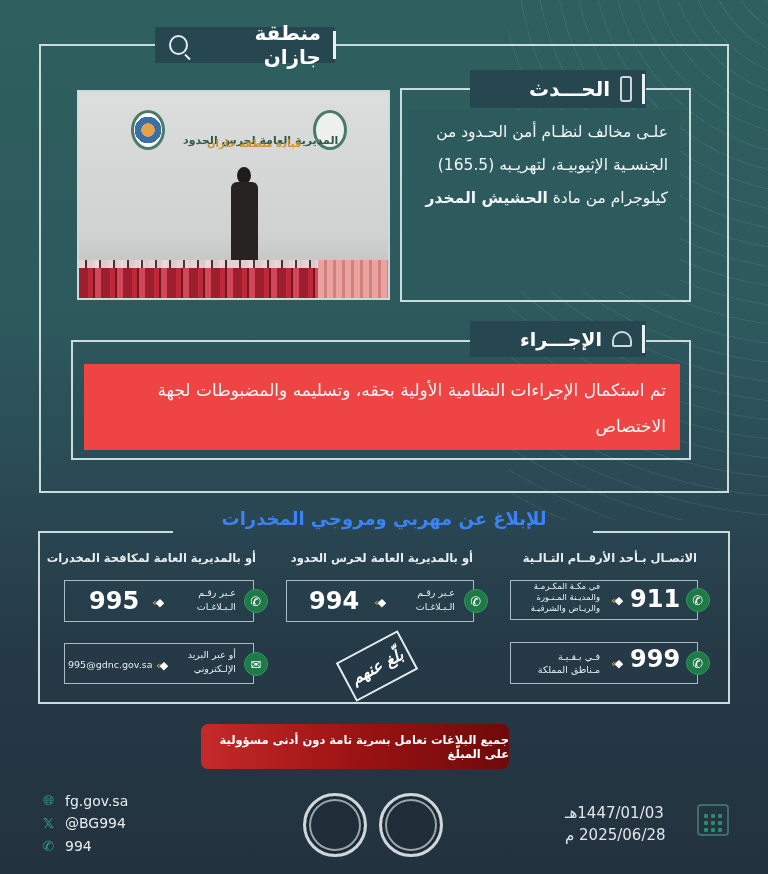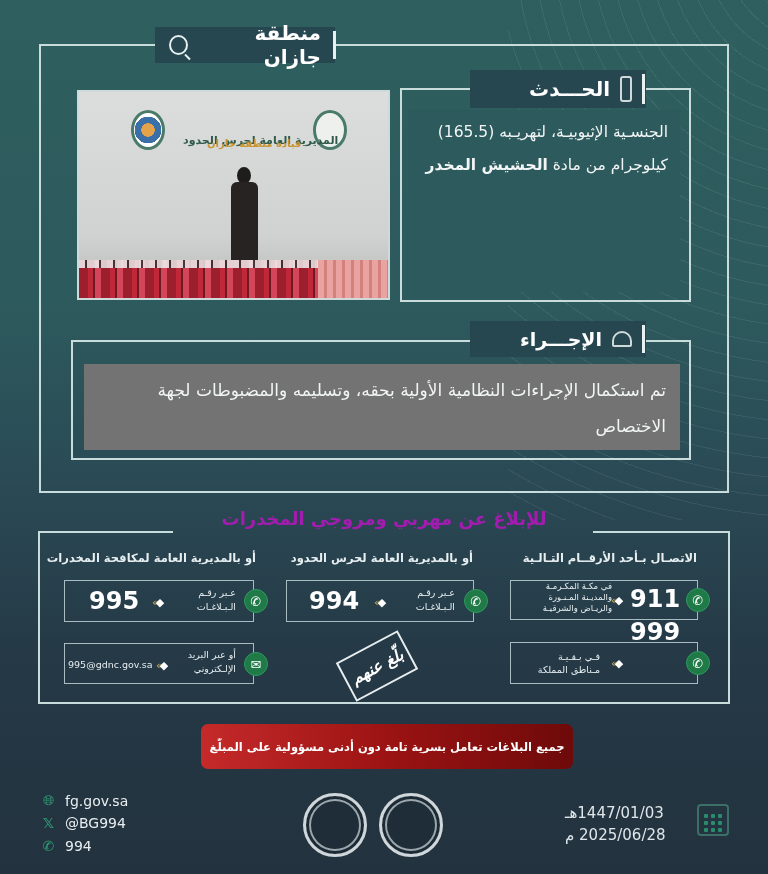--- a/index.html
+++ b/index.html
@@ -20,59 +20,59 @@
   .frame { position: absolute; border: 2px solid #c9dcdc; }
   .label-box {
     position: absolute; background: #264650; display: flex; align-items: center; justify-content: flex-start;
     gap: 10px; padding: 0 14px; font-weight: bold; color: #fff;
   }
   .label-box .bar { position: absolute; width: 3px; background: #e8f0f0; top: 4px; bottom: 4px; }
   .event-text {
     position: absolute; background: #2d5a5d; font-size: 15.5px; line-height: 33px; text-align: justify; padding: 6px 12px 4px 14px;
   }
   .event-text b { font-weight: bold; }
-  .action-text { position: absolute; background: #737373; font-size: 17px; line-height: 36px; padding: 8px 14px; }
+  .action-text { position: absolute; background: #ef4444; font-size: 17px; line-height: 36px; padding: 8px 14px; }
   .photo {
     position: absolute; left: 77px; top: 90px; width: 313px; height: 210px;
     background: linear-gradient(180deg, #dcdedd 0%, #cfd2d1 70%, #b9b9b7 100%); border: 2px solid #cfd9d9; overflow: hidden;
   }
   .photo .title1 { position: absolute; left: 104px; top: 22px; color: #2f5a4a; font-size: 11px; font-weight: bold; margin-top: 20px; }
   .photo .title2 { position: absolute; left: 128px; top: 46px; color: #c9932f; font-size: 10px; font-weight: bold; }
   .emblem { position: absolute; border-radius: 50%; }
   .person { position: absolute; left: 150px; top: 75px; width: 30px; height: 100px; }
   .person .head { position: absolute; left: 8px; top: 0; width: 14px; height: 17px; background: #1f1d1c; border-radius: 50%; }
   .person .body { position: absolute; left: 2px; top: 15px; width: 27px; height: 85px; background: #262322; border-radius: 6px 6px 0 0; }
   .seized {
     position: absolute; left: 0; bottom: 0; width: 100%; height: 38px;
     background: repeating-linear-gradient(90deg, #9b1f2c 0 9px, #c0283a 9px 14px, #6d1b22 14px 16px, #d4455a 16px 22px);
   }
   .seized::before { content:""; position:absolute; left:0; top:0; right:0; height:8px;
     background: repeating-linear-gradient(90deg, #f2f2f2 0 6px, #333 6px 8px, #e8e8e8 8px 14px); opacity: .85; }
   .seized .pink { position: absolute; right: 0; top: 0; width: 70px; height: 100%;
     background: repeating-linear-gradient(90deg, #e9a3a0 0 6px, #d4807c 6px 9px); }
 
-  .report-title { position: absolute; left: 0; right: 0; top: 508px; text-align: center; font-size: 18px; font-weight: bold; color: #a21caf; }
+  .report-title { position: absolute; left: 0; right: 0; top: 508px; text-align: center; font-size: 18px; font-weight: bold; color: #3b82f6; }
   .col-title { position: absolute; font-size: 11.5px; font-weight: bold; color: #e6eef0; white-space: nowrap; }
   .num-box { position: absolute; border: 1.5px solid #a9bcc2; height: 42px; display: flex; align-items: center; }
   .phone-circle {
     position: absolute; width: 24px; height: 24px; border-radius: 50%; background: #1f7a47;
     display: flex; align-items: center; justify-content: center; color: #fff; font-size: 13px; border: 1px solid #2d9a5e;
   }
   .num { position: absolute; font-size: 24px; font-weight: bold; color: #fff; font-family: "DejaVu Sans", sans-serif; direction: ltr; }
   .small-ar { position: absolute; font-size: 8.5px; line-height: 11px; color: #e6eef0; white-space: nowrap; }
   .arrow { position: absolute; font-size: 11px; color: #d8b45a; direction: ltr; letter-spacing: -3px; }
   .arrow span.w { color: #fff; }
   .email-text { position: absolute; font-size: 9.5px; color: #e6eef0; direction: ltr; }
   .stamp {
     position: absolute; left: 342px; top: 644px; width: 70px; height: 44px; border: 2px solid #e8eef0;
     transform: rotate(-28deg); display: flex; align-items: center; justify-content: center;
     font-size: 16px; font-weight: bold; color: #fff; font-style: italic;
   }
   .notice {
-    position: absolute; left: 201px; top: 724px; width: 372px; height: 45px; border-radius: 7px;
+    position: absolute; left: 201px; top: 724px; width: 308px; height: 45px; border-radius: 7px;
     background: linear-gradient(90deg, #c52a2a 0%, #9c1313 50%, #6e0a0a 100%);
     display: flex; align-items: center; justify-content: center; font-size: 11.5px; font-weight: bold; color: #fff;
   }
   .footer-item { position: absolute; left: 40px; display: flex; align-items: center; gap: 8px; direction: ltr; font-size: 14px; color: #e8eef0; }
   .footer-item .ic { width: 17px; text-align: center; color: #2f9a72; font-size: 14px; }
   .date { position: absolute; left: 565px; font-size: 15px; color: #dfe7ea; direction: rtl; }
   .seal { position: absolute; width: 64px; height: 64px; border-radius: 50%; border: 3px solid #cfd7da;
     box-shadow: inset 0 0 0 3px #1c2a35, inset 0 0 0 5px #9aa6ab; background: #1f2d38; }
   .cal { position: absolute; left: 697px; top: 804px; width: 32px; height: 32px; border: 2px solid #3b6f68; border-radius: 4px;
     display: grid; grid-template-columns: repeat(3, 1fr); gap: 3px; padding: 8px 5px 4px; }
@@ -107,20 +107,21 @@
     </div>
 </div>
 
 <div class="frame" style="left:400px; top:88px; width:291px; height:214px;"></div>
 <div class="label-box" style="left:470px; top:70px; width:176px; height:38px; font-size:20px;">
   <span class="bar" style="left:172px;"></span>
   <span style="display:inline-block;width:12px;height:26px;border:2px solid #cfd9d9;border-radius:3px;"></span>
   <span>الحـــدث</span>
 </div>
 <div class="event-text" style="left:408px; top:110px; width:272px; height:182px;">
+  <div>علـى مخالف لنظـام أمن الحـدود من</div>
   <div>الجنسـية الإثيوبيـة، لتهريـبه (165.5)</div>
   <div><span>كيلوجرام من مادة</span> <b>الحشيش المخدر</b></div>
 </div>
 
 <div class="frame" style="left:71px; top:340px; width:620px; height:120px;"></div>
 <div class="label-box" style="left:470px; top:321px; width:176px; height:36px; font-size:19px;">
   <span class="bar" style="left:172px;"></span>
   <span style="display:inline-block;width:20px;height:16px;border:2px solid #cfd9d9;border-radius:10px 10px 2px 2px;"></span>
   <span>الإجـــراء</span>
 </div>
@@ -129,29 +130,29 @@
 <div class="frame" style="left:38px; top:531px; width:692px; height:173px; border-top-color: transparent;"></div>
 <div class="abs" style="left:38px; top:531px; width:135px; height:2px; background:#c9dcdc;"></div>
 <div class="abs" style="left:593px; top:531px; width:137px; height:2px; background:#c9dcdc;"></div>
 <div class="report-title">للإبلاغ عن مهربي ومروجي المخدرات</div>
 
 <div class="col-title" style="right:71px; top:551px;">الاتصـال بـأحد الأرقــام التـالـية</div>
 <div class="num-box" style="left:510px; top:580px; width:188px; height:40px;"></div>
 <div class="phone-circle" style="left:686px; top:588px;">✆</div>
 <div class="num" style="left:630px; top:585px;">911</div>
 <div class="arrow" style="left:611px; top:594px;">«<span class="w">◆</span></div>
-<div class="small-ar" style="right:156px; top:581px;">
+<div class="small-ar" style="right:168px; top:581px;">
   <div>في مكـة المكـرمـة</div>
   <div>والمديـنة المـنـورة</div>
   <div>والريـاض والشرقيـة</div>
 </div>
 
 <div class="num-box" style="left:510px; top:642px; width:188px; height:42px;"></div>
 <div class="phone-circle" style="left:686px; top:651px;">✆</div>
-<div class="num" style="left:630px; top:618px;text-align:right;">999</div>
+<div class="num" style="left:630px; top:645px;text-align:right;">999</div>
 <div class="arrow" style="left:611px; top:657px;">«<span class="w">◆</span></div>
 <div class="small-ar" style="right:168px; top:650px; line-height:13px; font-size:9.5px;">
   <div>فـي بـقـيـة</div>
   <div>مـناطق المملكة</div>
 </div>
 
 <div class="col-title" style="right:295px; top:551px;">أو بالمديرية العامة لحرس الحدود</div>
 <div class="num-box" style="left:286px; top:580px; width:188px; height:42px;"></div>
 <div class="phone-circle" style="left:464px; top:589px;">✆</div>
 <div class="small-ar" style="right:313px; top:586px; line-height:14px; font-size:9.5px;">

